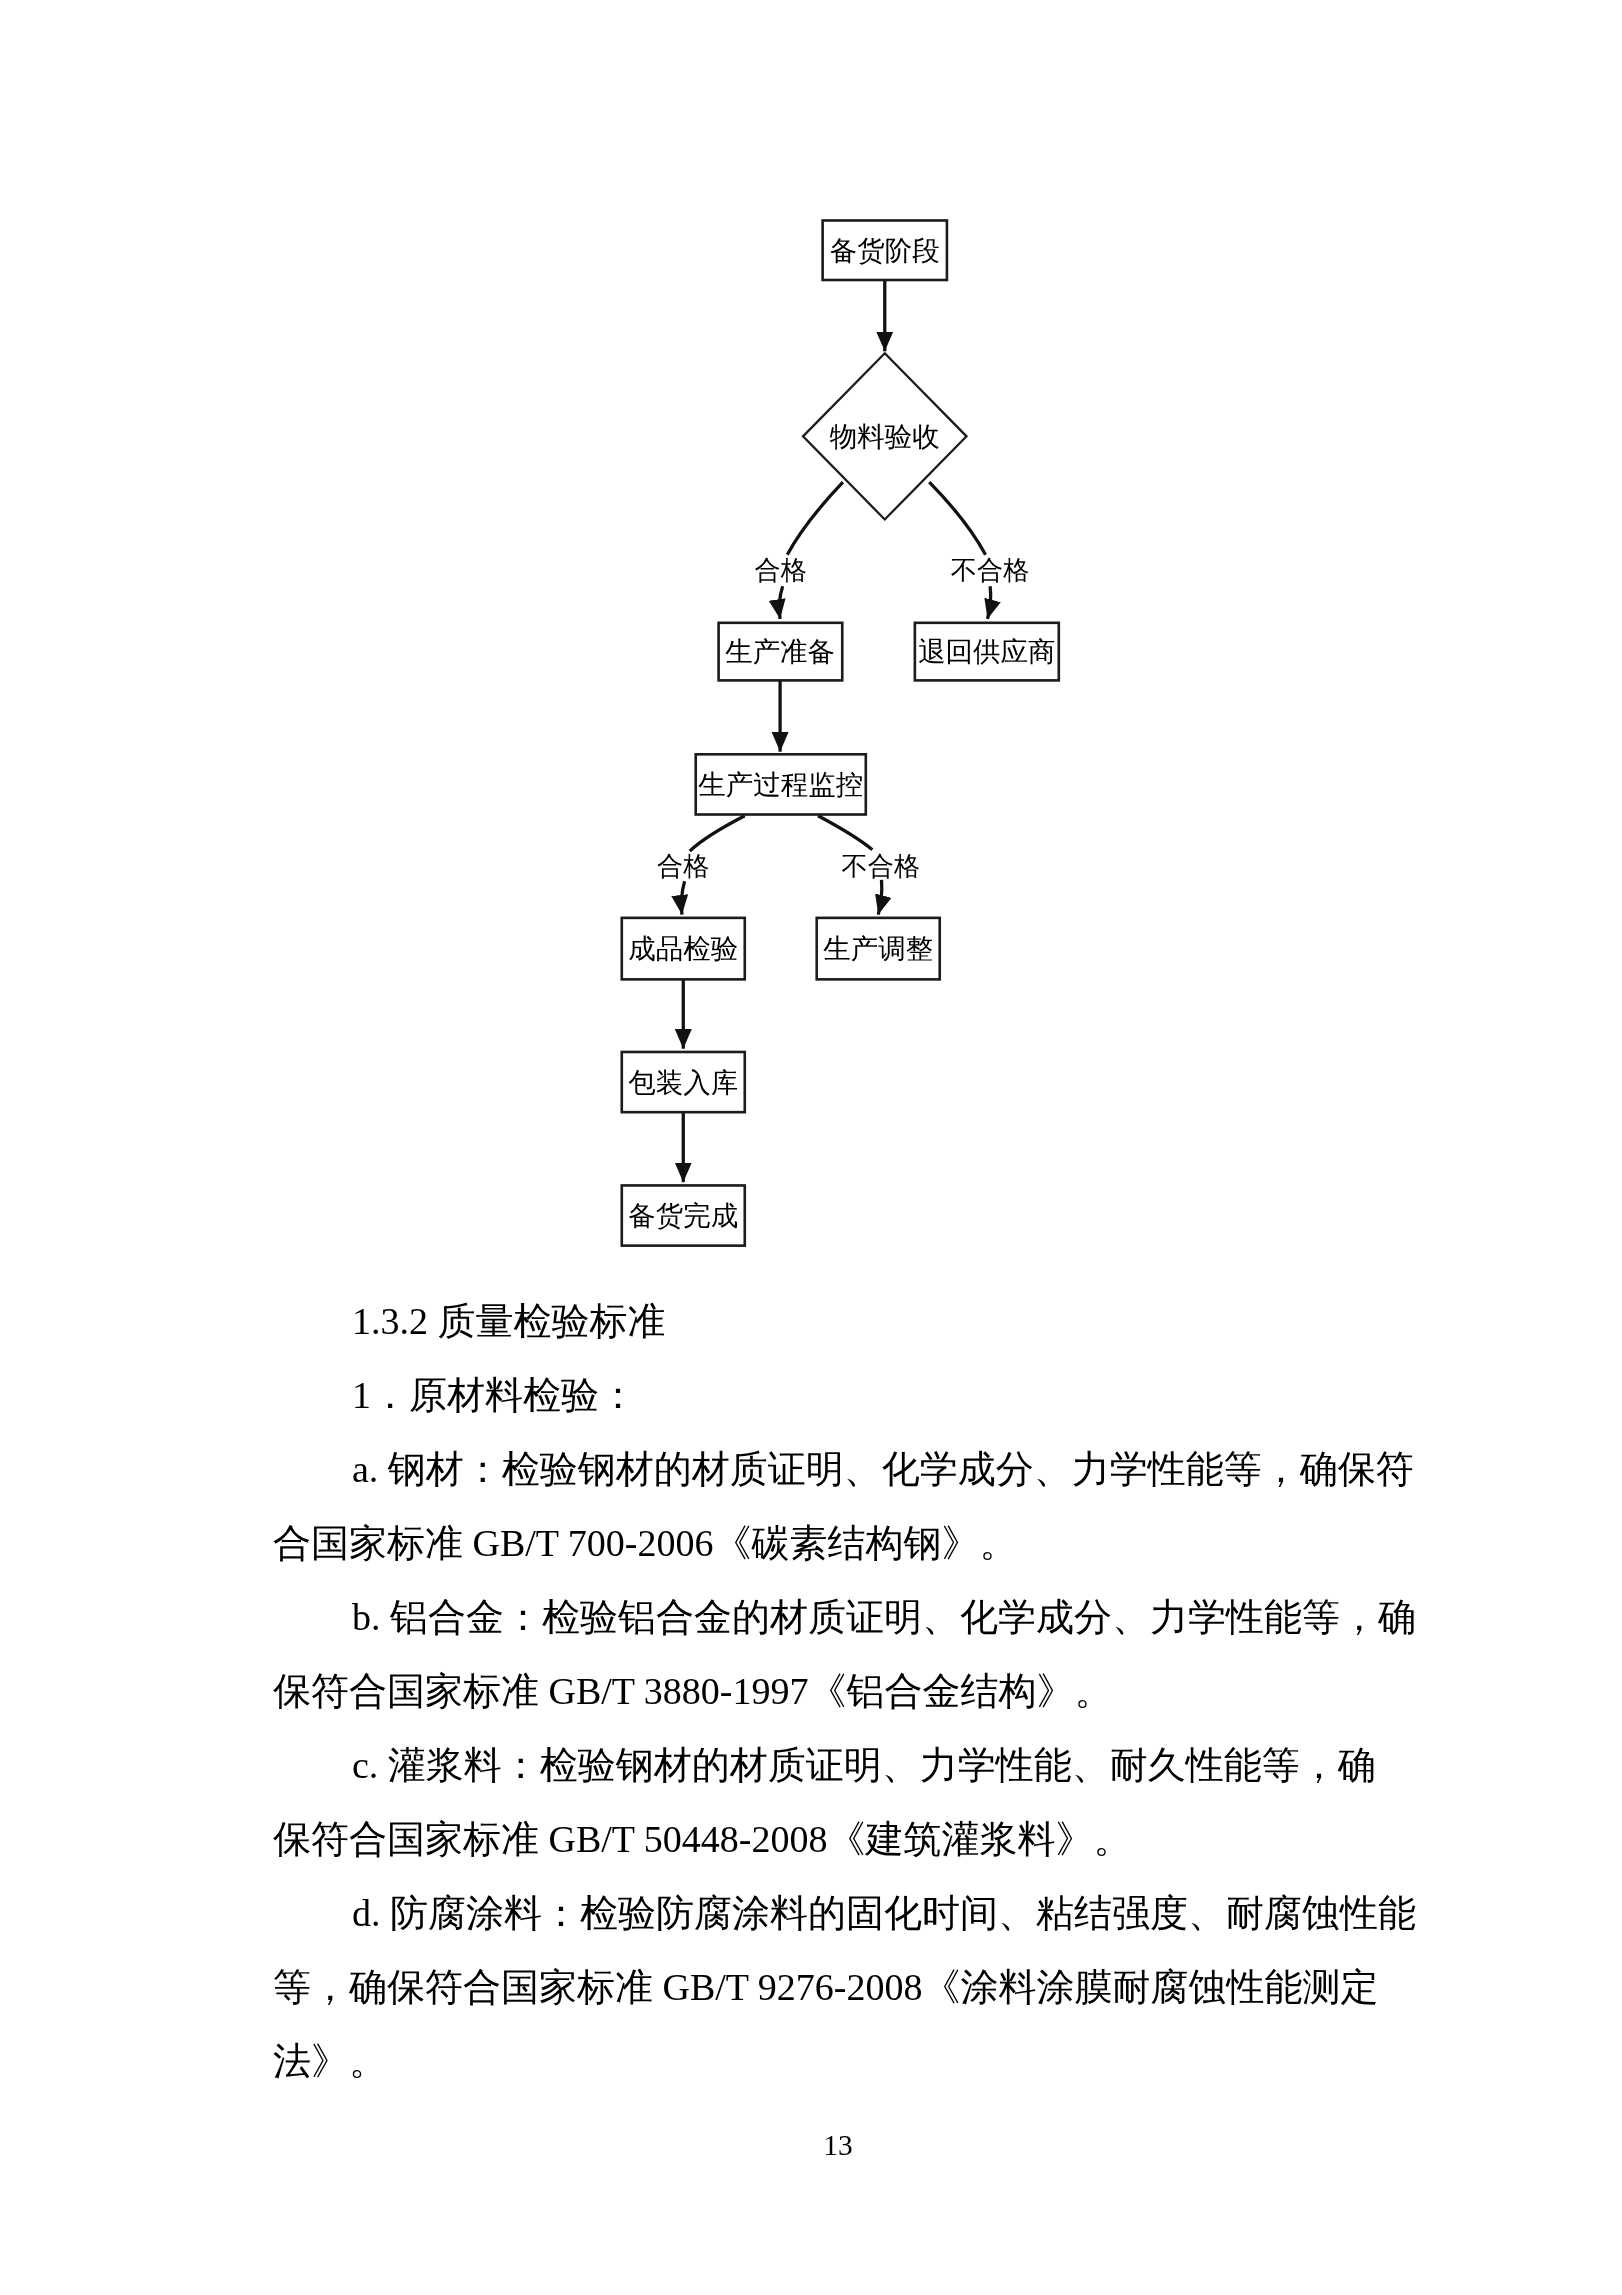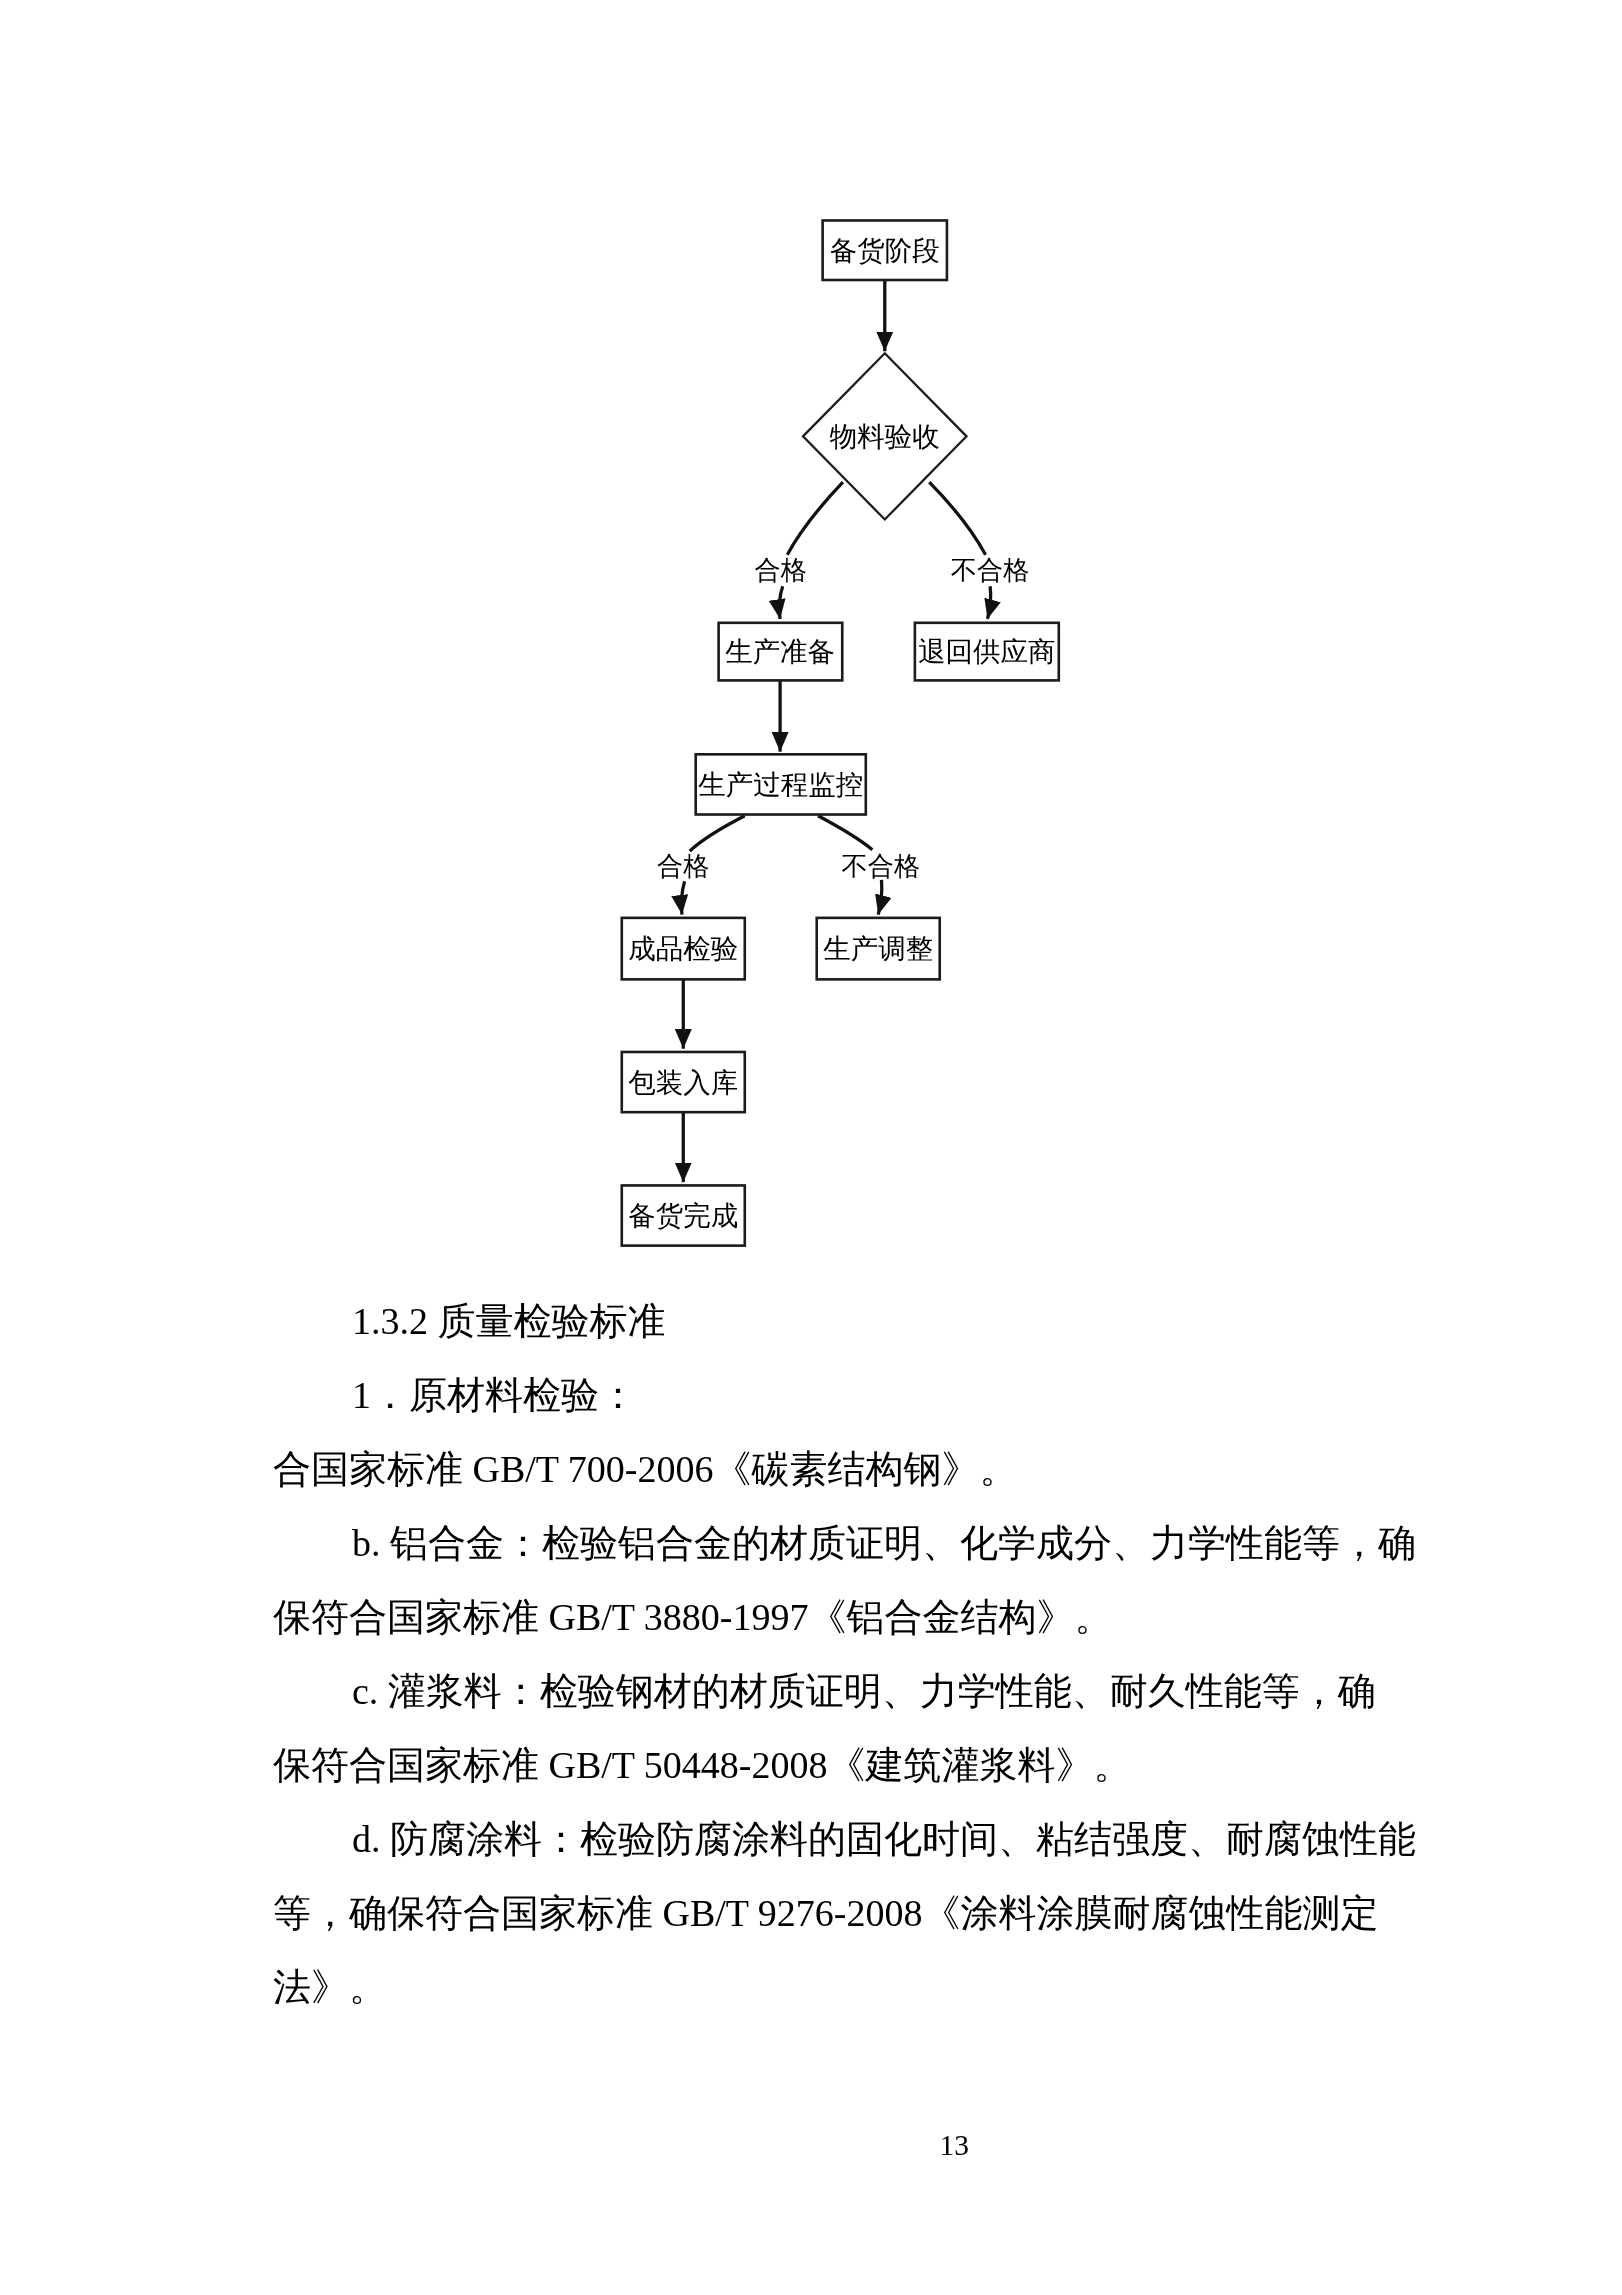--- a/index.html
+++ b/index.html
@@ -42,21 +42,21 @@
     margin-left:28px;
   }
   .tline.ind{ padding-left:79px; }
   .pagenum{
     position:absolute;
     left:707px;
     top:2127px;
     width:262px;
     height:37px;
     line-height:37px;
-    text-align:right;
+    text-align:center;
     font-size:29.4px;
   }
 </style>
 </head>
 <body>
 
 <div class="page">
 
   <svg class="flow-svg" viewBox="0 0 2480 3508" xmlns="http://www.w3.org/2000/svg">
     <defs>
@@ -114,20 +114,21 @@
 
     <text class="edge-label" x="1193" y="885">合格</text>
     <text class="edge-label" x="1513" y="885">不合格</text>
     <text class="edge-label" x="1044" y="1338">合格</text>
     <text class="edge-label" x="1346" y="1338">不合格</text>
   </svg>
 
   <div class="textblock">
     <div class="tline ind">1.3.2 质量检验标准</div>
     <div class="tline ind">1．原材料检验：</div>
+    <div class="tline ind">a. 钢材：检验钢材的材质证明、化学成分、力学性能等，确保符</div>
     <div class="tline">合国家标准 GB/T 700-2006《碳素结构钢》。</div>
     <div class="tline ind">b. 铝合金：检验铝合金的材质证明、化学成分、力学性能等，确</div>
     <div class="tline">保符合国家标准 GB/T 3880-1997《铝合金结构》。</div>
     <div class="tline ind">c. 灌浆料：检验钢材的材质证明、力学性能、耐久性能等，确</div>
     <div class="tline">保符合国家标准 GB/T 50448-2008《建筑灌浆料》。</div>
     <div class="tline ind">d. 防腐涂料：检验防腐涂料的固化时间、粘结强度、耐腐蚀性能</div>
     <div class="tline">等，确保符合国家标准 GB/T 9276-2008《涂料涂膜耐腐蚀性能测定</div>
     <div class="tline">法》。</div>
   </div>
 

